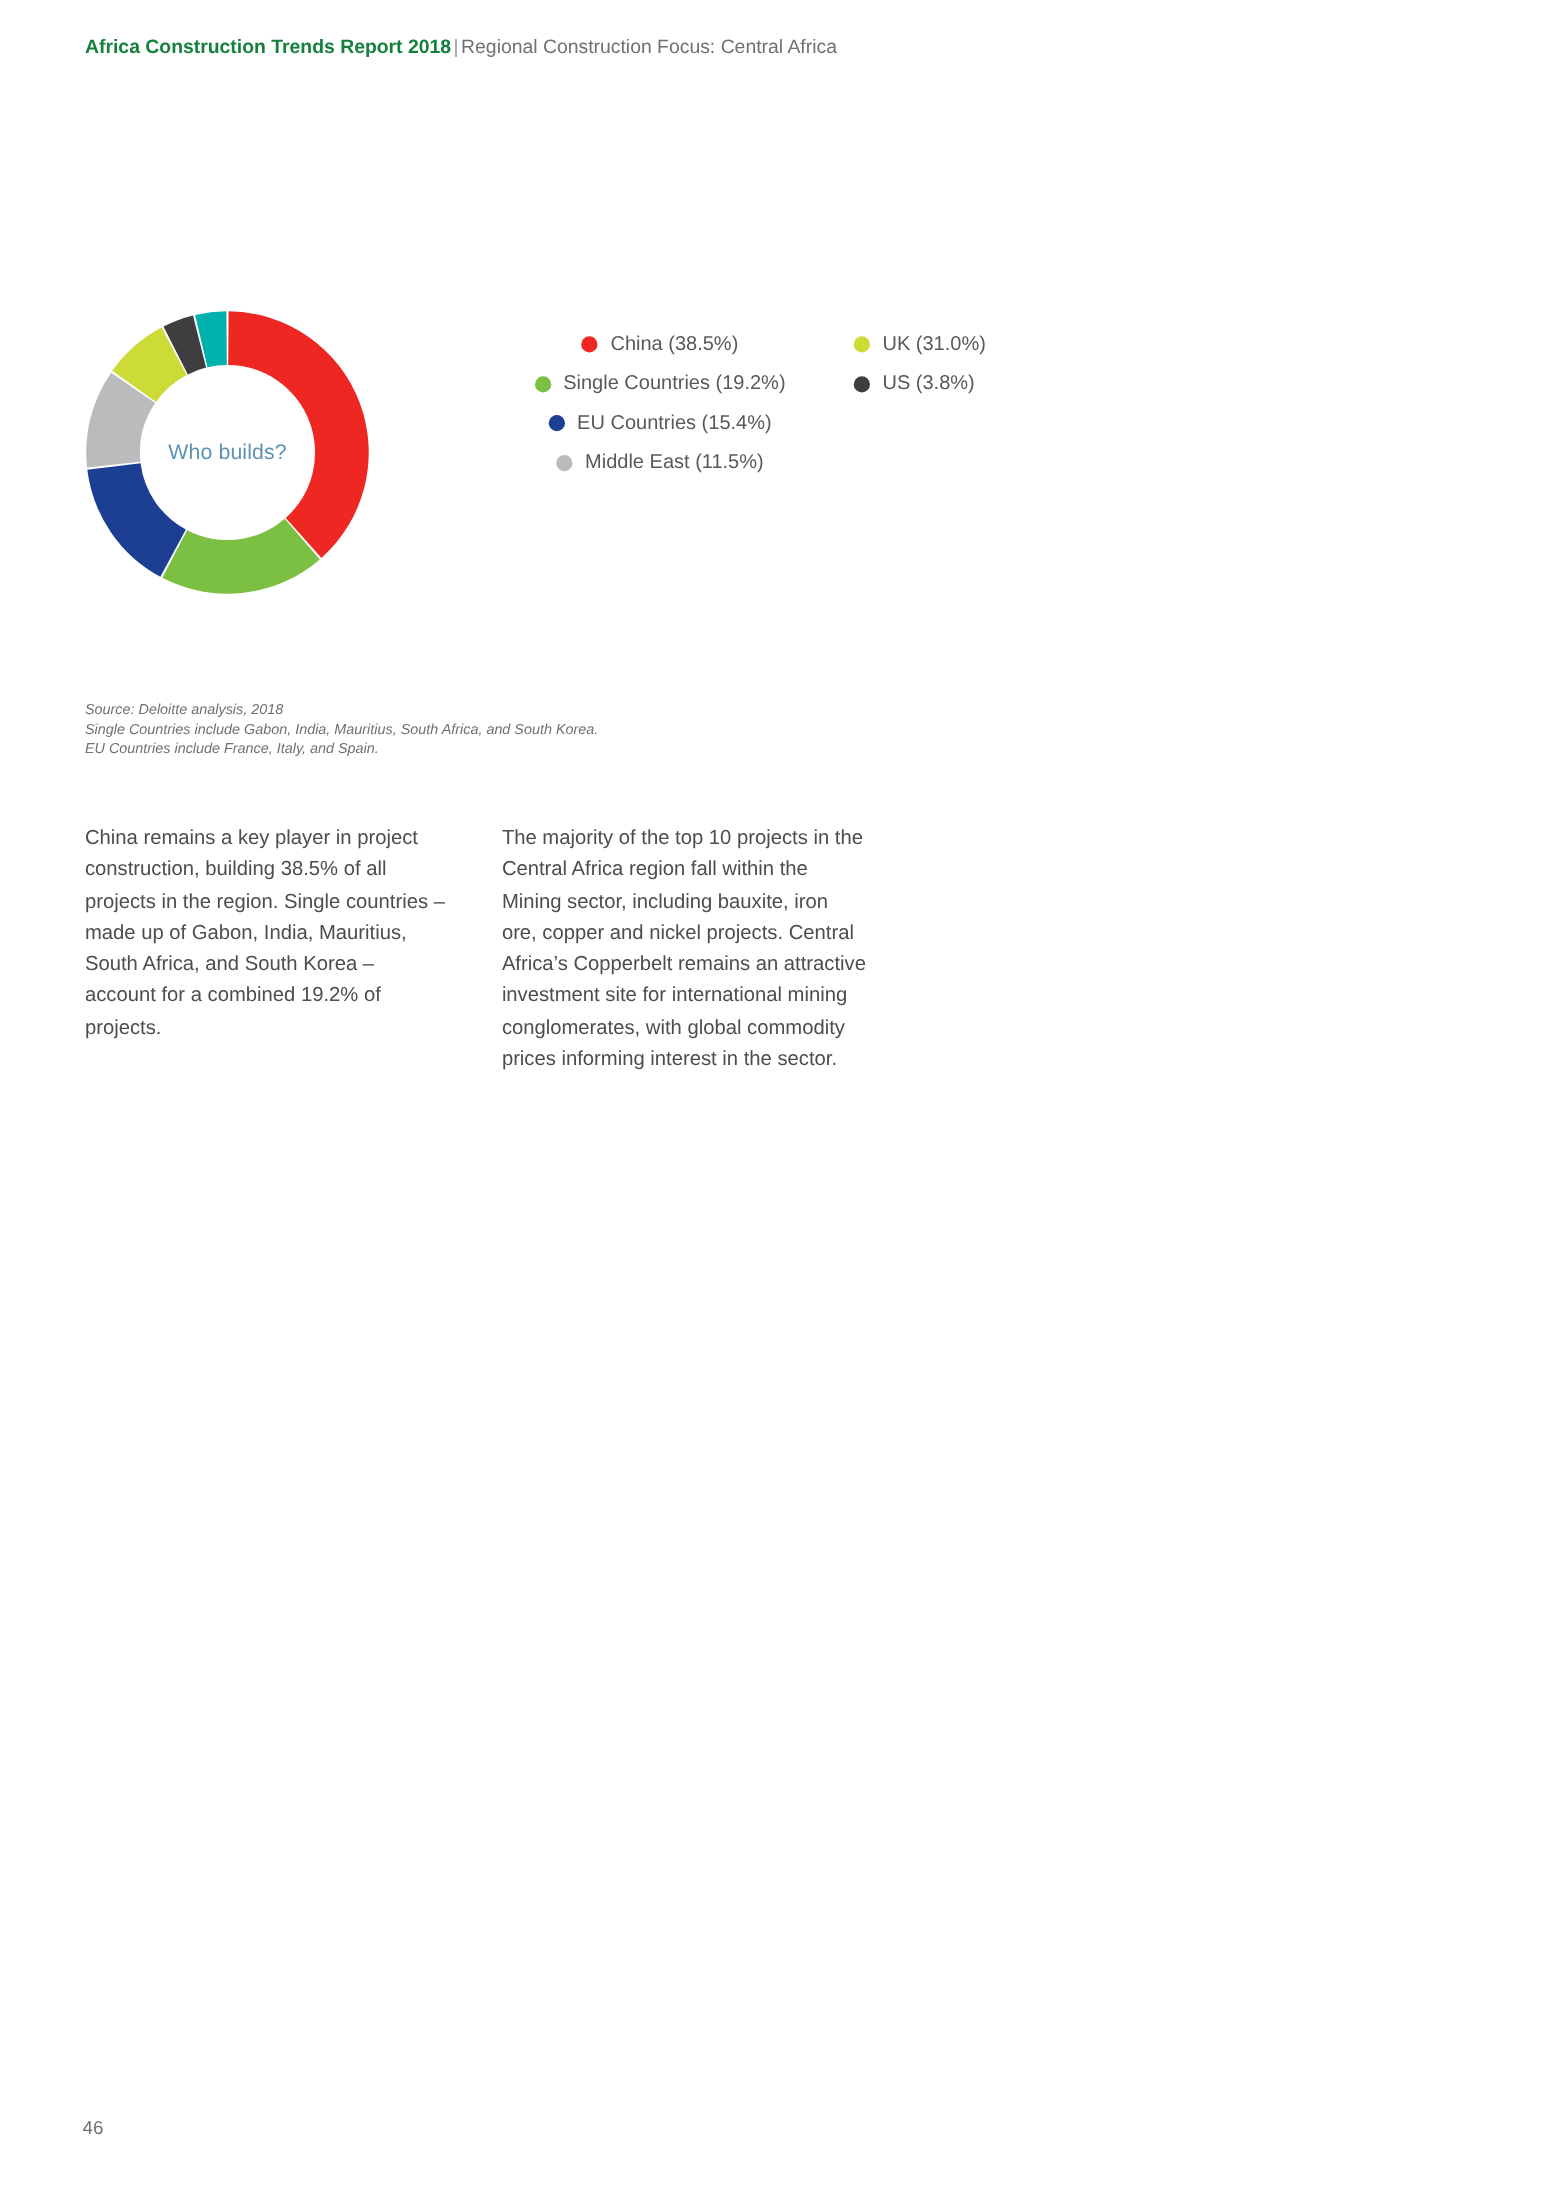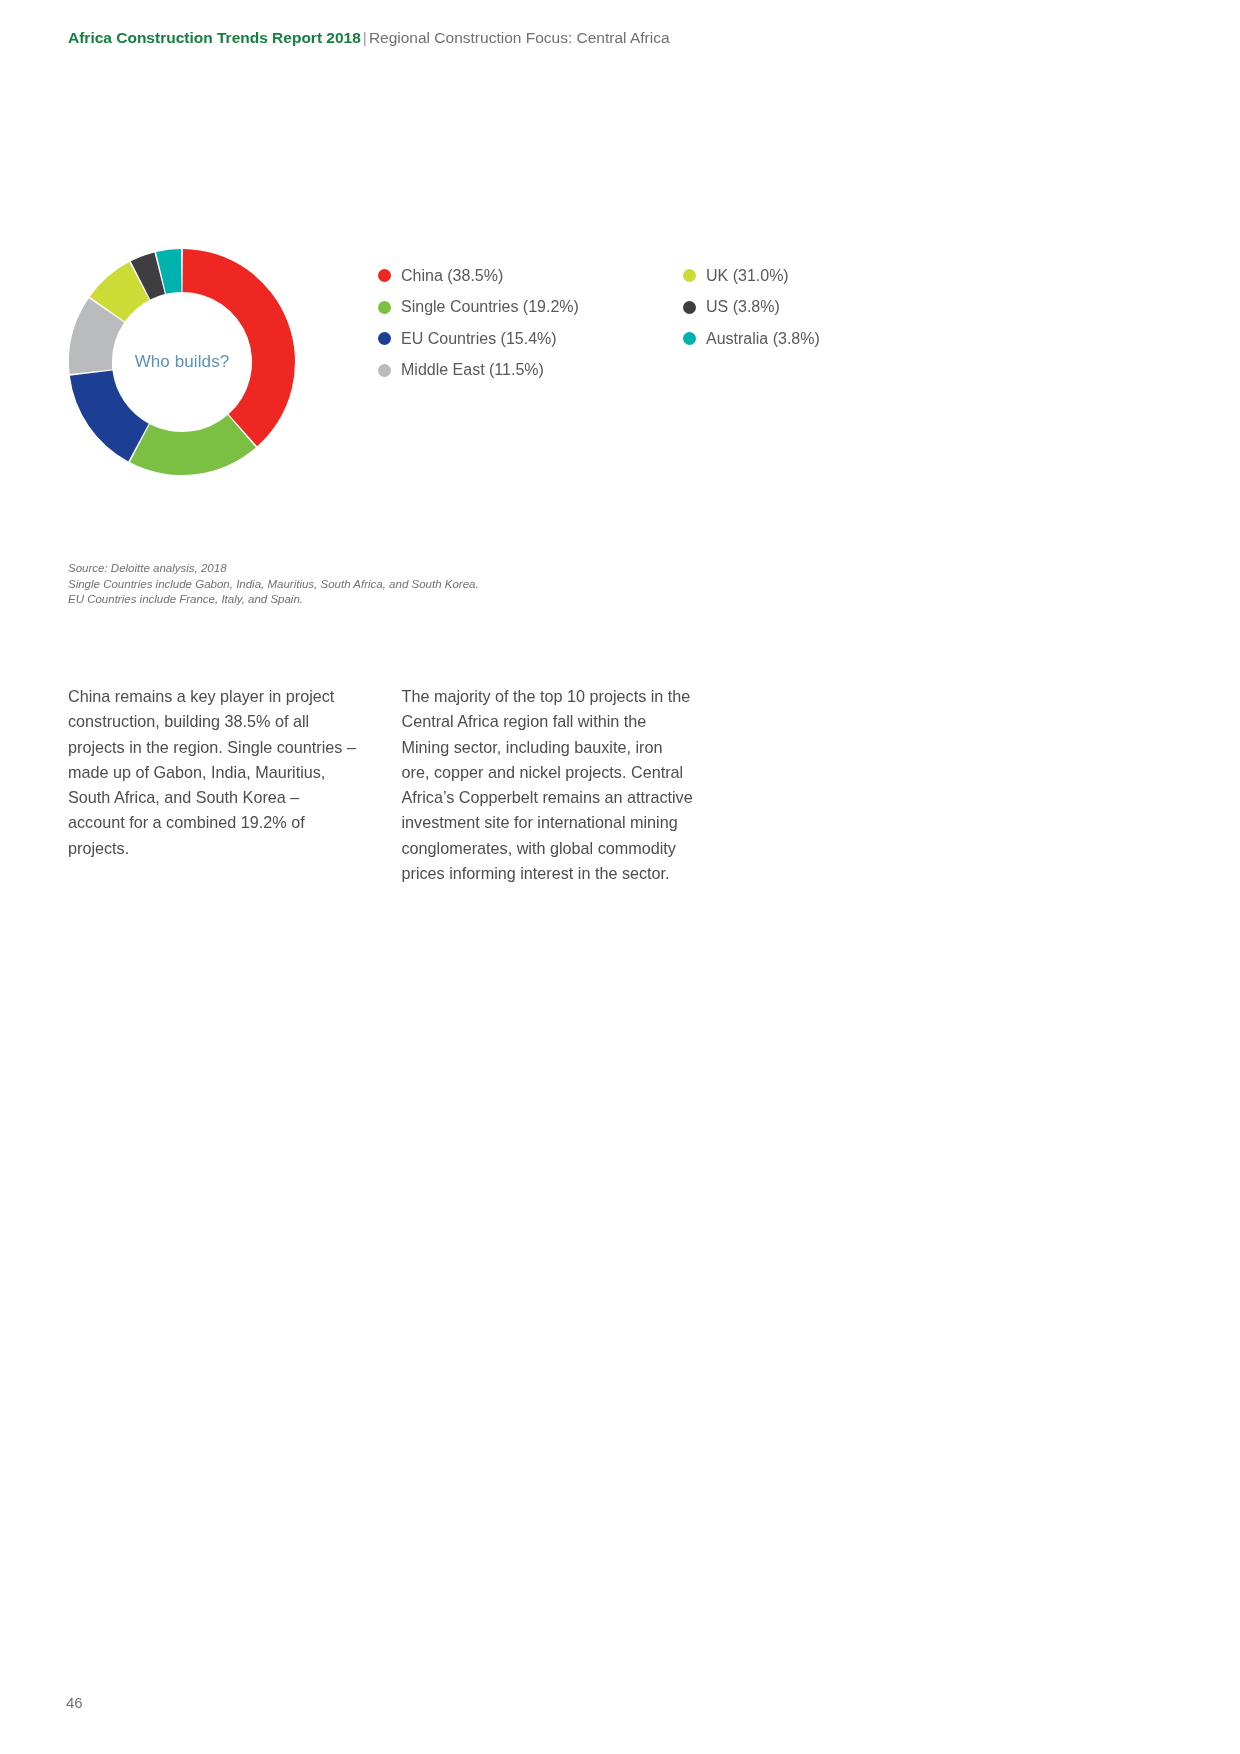--- a/index.html
+++ b/index.html
@@ -77,21 +77,21 @@
     position: absolute;
     left: 310px;
     top: 12px;
     width: 800px;
     display: flex;
   }
   .legend-col {
     display: flex;
     flex-direction: column;
   }
-  .legend-col.col-a { width: 300px; }
+  .legend-col.col-a { width: 300px; align-items: center; }
   .legend-col.col-b { width: 300px; margin-left: 5px; }
 
   .legend-item {
     display: flex;
     align-items: center;
     height: 31.5px;
   }
   .legend-swatch {
     width: 13px;
     height: 13px;
@@ -115,21 +115,21 @@
     font-size: 11.5px;
     line-height: 15.6px;
     color: #6f7073;
   }
   .source-notes div { white-space: nowrap; }
 
   
   .body-columns {
     position: absolute;
     left: 68px;
-    top: 684px;
+    top: 658px;
     width: 625px;
     display: flex;
     gap: 42px;
   }
   .body-col {
     width: 298px;
   }
   .body-col p {
     margin: 0;
     font-size: 16.2px;
@@ -193,24 +193,20 @@
       </div>
     <div class="legend-col col-b" id="legend-col-1">
         <div class="legend-item">
           <span class="legend-swatch" style="background: rgb(204, 219, 53);"></span>
           <span class="legend-text">UK (31.0%)</span>
         </div>
         <div class="legend-item">
           <span class="legend-swatch" style="background: rgb(62, 61, 64);"></span>
           <span class="legend-text">US (3.8%)</span>
         </div>
-        <div class="legend-item">
-          <span class="legend-swatch" style="background: rgb(0, 178, 173);"></span>
-          <span class="legend-text">Australia (3.8%)</span>
-        </div>
       </div>
   </div>
 
 </div>
 
 <div class="source-notes" id="source-notes">
     <div>Source: Deloitte analysis, 2018</div>
     <div>Single Countries include Gabon, India, Mauritius, South Africa, and South Korea.</div>
     <div>EU Countries include France, Italy, and Spain.</div>
   </div>

